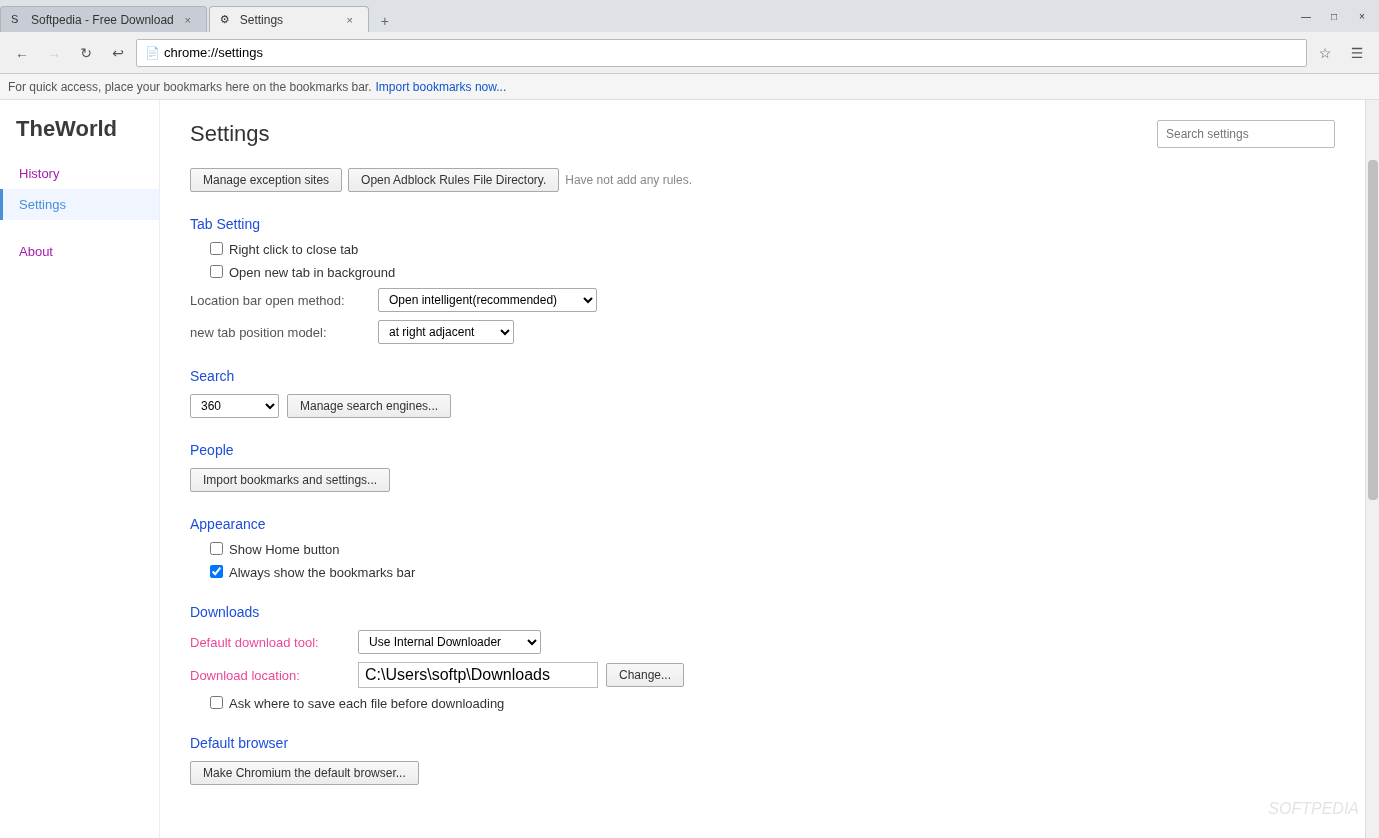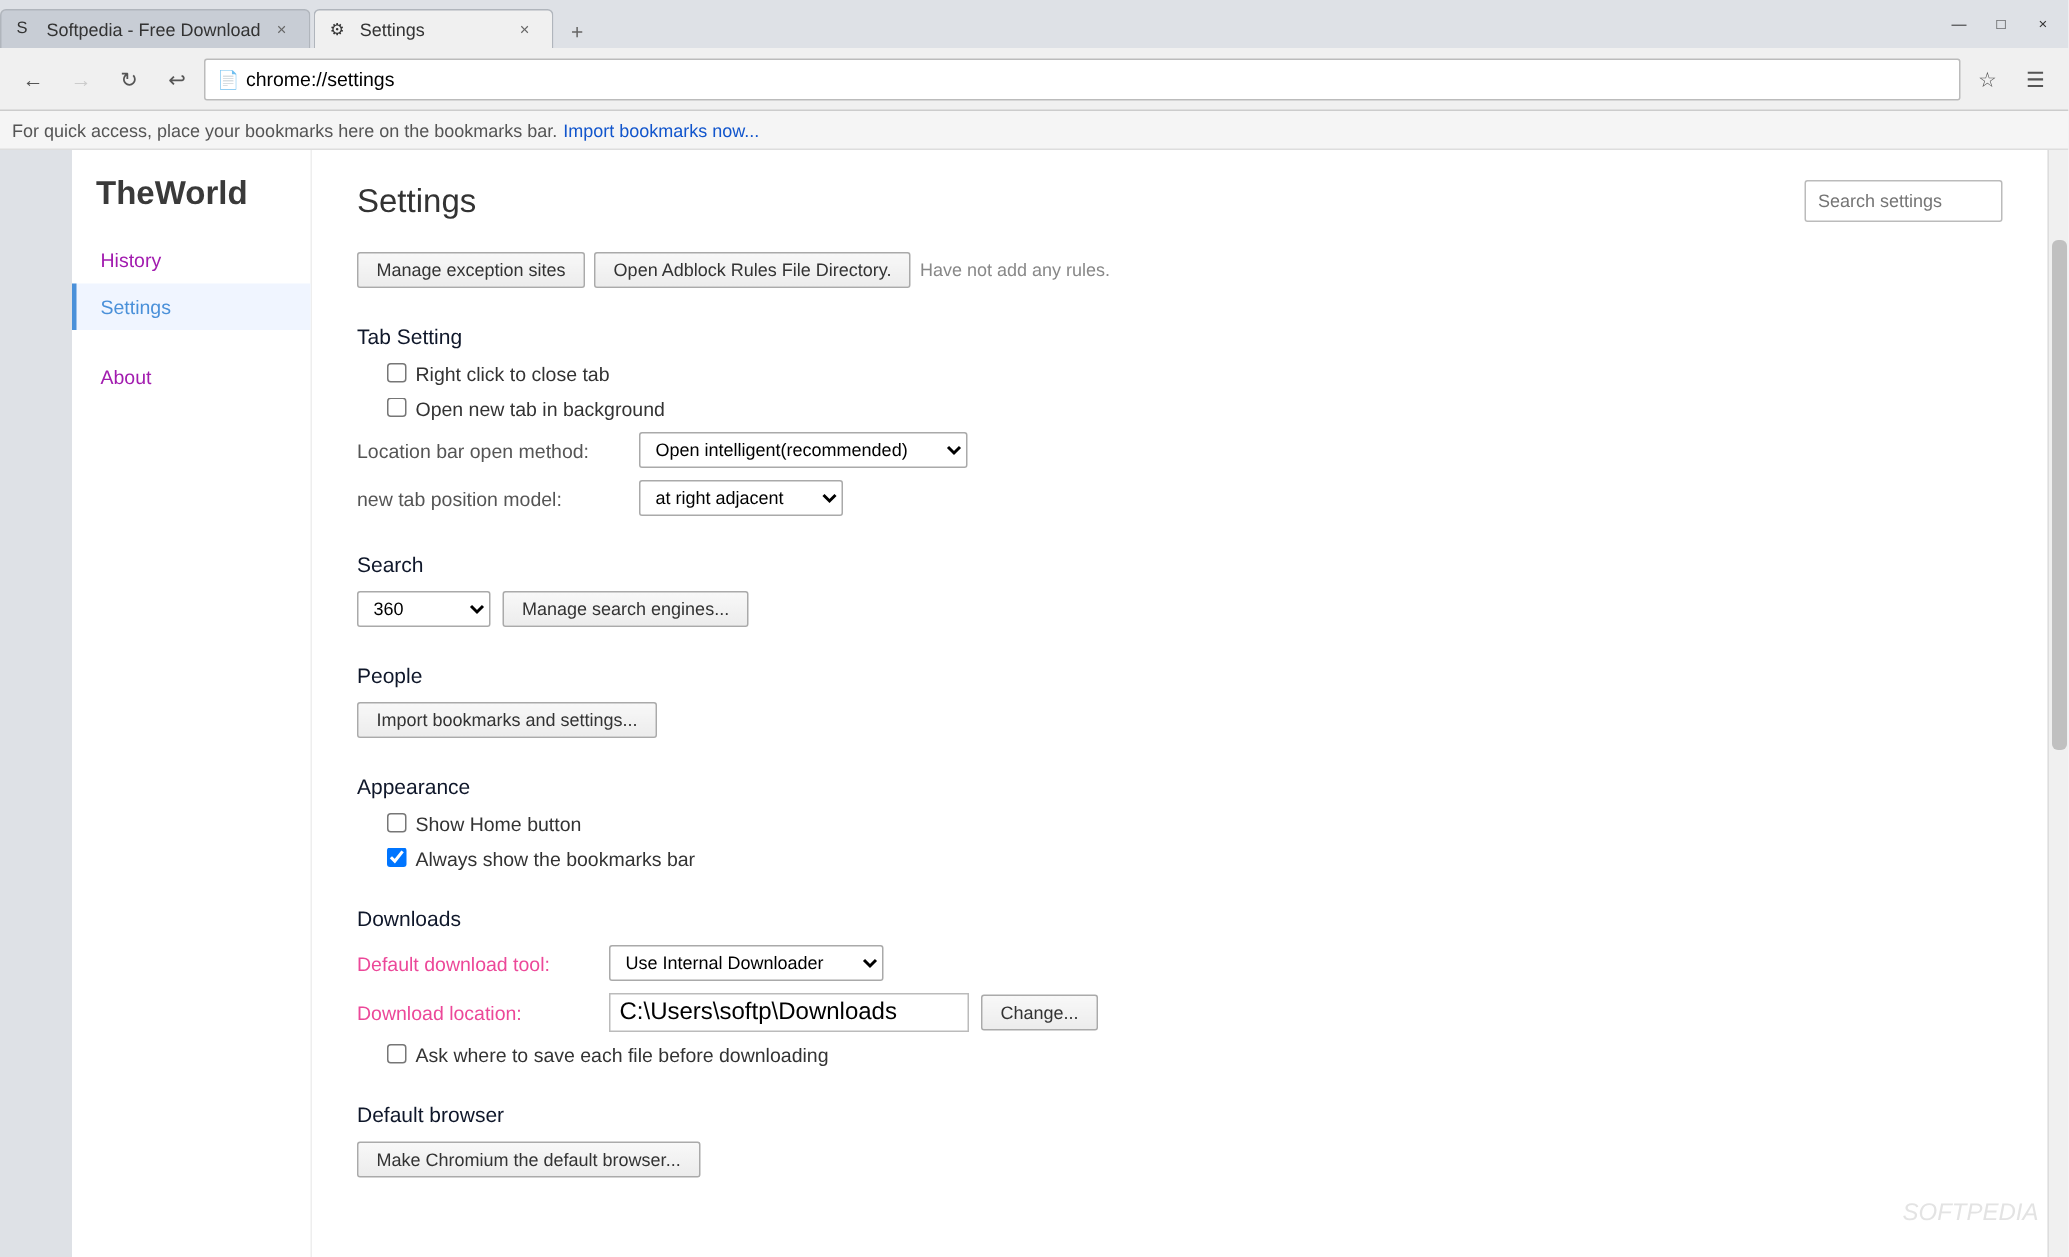--- a/index.html
+++ b/index.html
@@ -27,38 +27,38 @@
     .address-bar { flex: 1; height: 28px; border: 1px solid #bbb; border-radius: 2px; padding: 0 8px; font-size: 13px; background: white; display: flex; align-items: center; gap: 4px; }
     .address-bar input { flex: 1; border: none; outline: none; font-size: 13px; background: transparent; }
     .nav-right { display: flex; gap: 4px; }
     .nav-icon-btn { width: 28px; height: 28px; display: flex; align-items: center; justify-content: center; cursor: pointer; color: #555; font-size: 14px; border-radius: 50%; }
 
     
     .bookmarks-bar { height: 26px; background: #f5f5f5; border-bottom: 1px solid #ddd; display: flex; align-items: center; padding: 0 8px; font-size: 12px; color: #555; gap: 4px; }
     .bookmarks-bar a { color: #1155cc; text-decoration: none; }
 
     
-    .main { display: flex; flex: 1; overflow: hidden; background: white; margin-left: 48px; }
+    .main { display: flex; flex: 1; overflow: hidden; background: white; }
 
     
     .sidebar { width: 160px; padding: 16px 0; background: white; border-right: 1px solid #eee; flex-shrink: 0; }
     .sidebar-brand { padding: 0 16px 16px 16px; font-size: 22px; font-weight: bold; color: #3a3a3a; }
     .sidebar-item { display: flex; align-items: center; padding: 8px 16px; font-size: 13px; cursor: pointer; color: #a21caf; border-left: 3px solid transparent; }
     .sidebar-item.active { border-left: 3px solid #4a90d9; color: #4a90d9; background: #f0f5ff; }
     .sidebar-divider { height: 16px; }
 
     
     .settings-content { flex: 1; overflow-y: auto; padding: 20px 30px; background: white; }
     .settings-header { display: flex; align-items: center; justify-content: space-between; margin-bottom: 20px; }
     .settings-title { font-size: 22px; font-weight: normal; color: #333; }
-    .search-settings { width: 132px; height: 28px; border: 1px solid #bbb; padding: 0 8px; font-size: 12px; border-radius: 2px; }
+    .search-settings { width: 178px; height: 28px; border: 1px solid #bbb; padding: 0 8px; font-size: 12px; border-radius: 2px; }
 
     
     .section { margin-bottom: 24px; }
-    .section-title { font-size: 14px; font-weight: normal; color: #0f172a; margin-bottom: 10px; }
+    .section-title { font-size: 14px; font-weight: normal; color: #1d4ed8; margin-bottom: 10px; }
 
     
     .rules-row { display: flex; align-items: center; gap: 8px; margin-bottom: 8px; }
     .rules-row label { display: flex; align-items: center; gap: 4px; }
     .add-rules-link { color: #1a73e8; cursor: pointer; text-decoration: none; }
     .btn-row { display: flex; align-items: center; gap: 6px; margin-bottom: 12px; }
     .btn { border: 1px solid #aaa; background: linear-gradient(to bottom, #f8f8f8, #ececec); padding: 4px 12px; font-size: 12px; cursor: pointer; border-radius: 2px; color: #333; }
     .no-rules-text { color: #888; font-size: 12px; }
 
     

